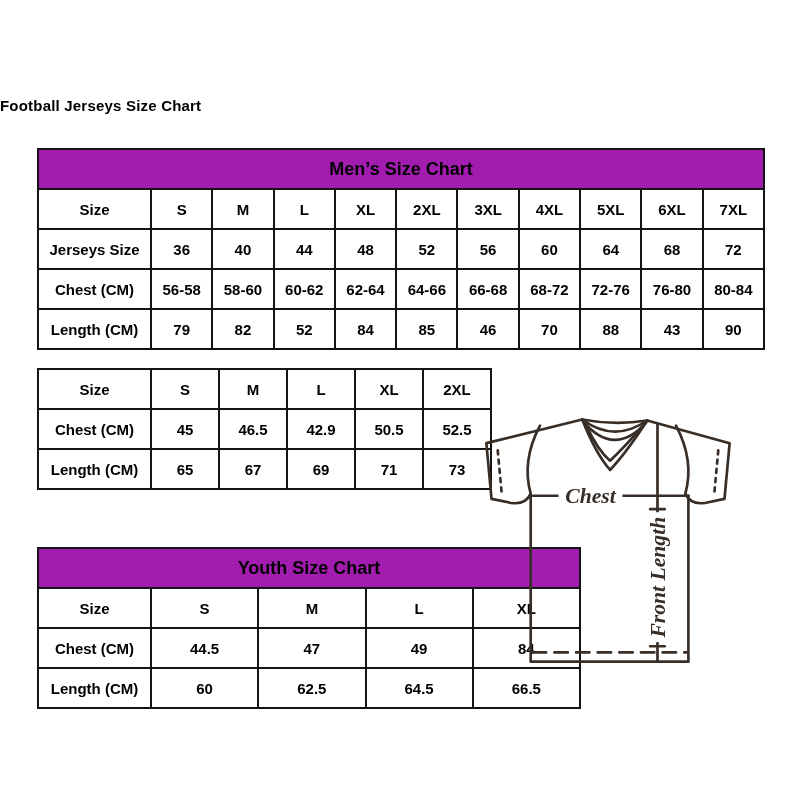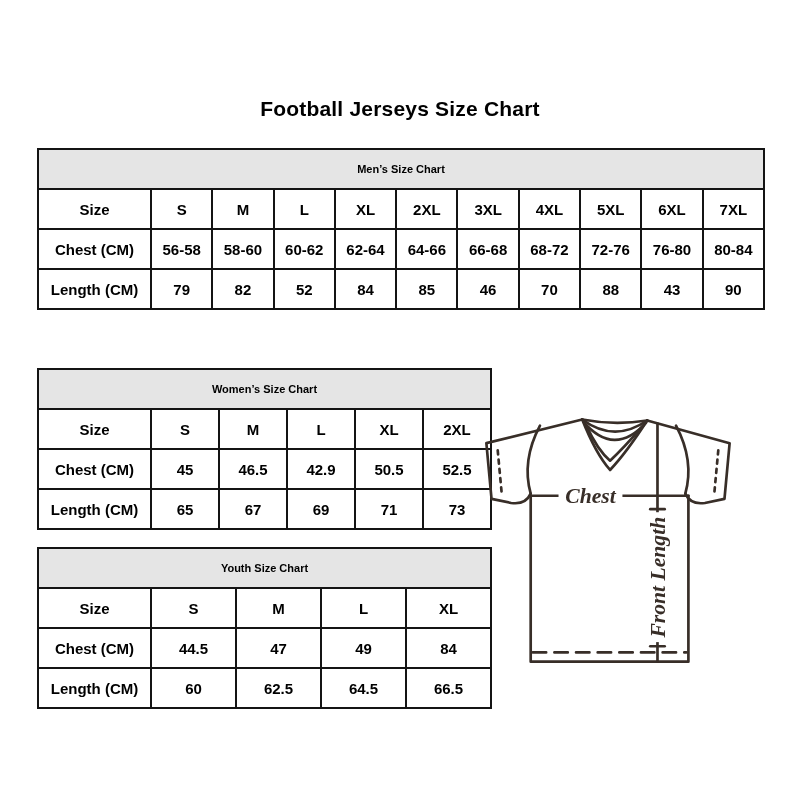--- a/index.html
+++ b/index.html
@@ -13,22 +13,22 @@
     position: relative;
     font-family: "Liberation Sans", sans-serif;
     color: #000;
     overflow: hidden;
   }
   .page-title {
     position: absolute;
     top: 97px;
     left: 0;
     width: 800px;
-    text-align: center;
-    font-size: 21px;
+    text-align: left;
+    font-size: 15px;
     font-weight: bold;
     letter-spacing: 0.2px;
     color: #000;
   }
   table.size-table {
     position: absolute;
     border-collapse: collapse;
     table-layout: fixed;
     background: #fff;
   }
@@ -37,27 +37,27 @@
     text-align: center;
     vertical-align: middle;
     font-weight: bold;
     font-size: 15px;
     height: 38px;
     padding: 0;
     overflow: hidden;
     white-space: nowrap;
   }
   table.size-table td.tbl-title {
-    background: #e5e5e5;
-    font-size: 11px;
+    background: #a21caf;
+    font-size: 18px;
   }
   col.label-col { width: 113px; }
   #men-table   { left: 37px; top: 148px; width: 728px; }
   #women-table { left: 37px; top: 368px; width: 455px; }
-  #youth-table { left: 37px; top: 547px; width: 455px; }
+  #youth-table { left: 37px; top: 547px; width: 544px; }
   .jersey-wrap {
     position: absolute;
     left: 474px;
     top: 411px;
     width: 268px;
     height: 254px;
   }
   .jersey-wrap svg { display: block; }
   .measure-label {
     font-family: "Liberation Serif", serif;
@@ -88,20 +88,33 @@
         <td>L</td>
         <td>XL</td>
         <td>2XL</td>
         <td>3XL</td>
         <td>4XL</td>
         <td>5XL</td>
         <td>6XL</td>
         <td>7XL</td>
       </tr>
       <tr>
+        <td>Jerseys Size</td>
+        <td>36</td>
+        <td>40</td>
+        <td>44</td>
+        <td>48</td>
+        <td>52</td>
+        <td>56</td>
+        <td>60</td>
+        <td>64</td>
+        <td>68</td>
+        <td>72</td>
+      </tr>
+      <tr>
         <td>Chest (CM)</td>
         <td>56-58</td>
         <td>58-60</td>
         <td>60-62</td>
         <td>62-64</td>
         <td>64-66</td>
         <td>66-68</td>
         <td>68-72</td>
         <td>72-76</td>
         <td>76-80</td>
@@ -123,23 +136,20 @@
     </tbody>
   </table>
 
 <table id="women-table" class="size-table">
   <colgroup>
       <col class="label-col">
       <col span="5">
     </colgroup>
 <tbody>
       <tr>
-        <td colspan="6" class="tbl-title">Women’s Size Chart</td>
-      </tr>
-      <tr>
         <td>Size</td>
         <td>S</td>
         <td>M</td>
         <td>L</td>
         <td>XL</td>
         <td>2XL</td>
       </tr>
       <tr>
         <td>Chest (CM)</td>
         <td>45</td>

